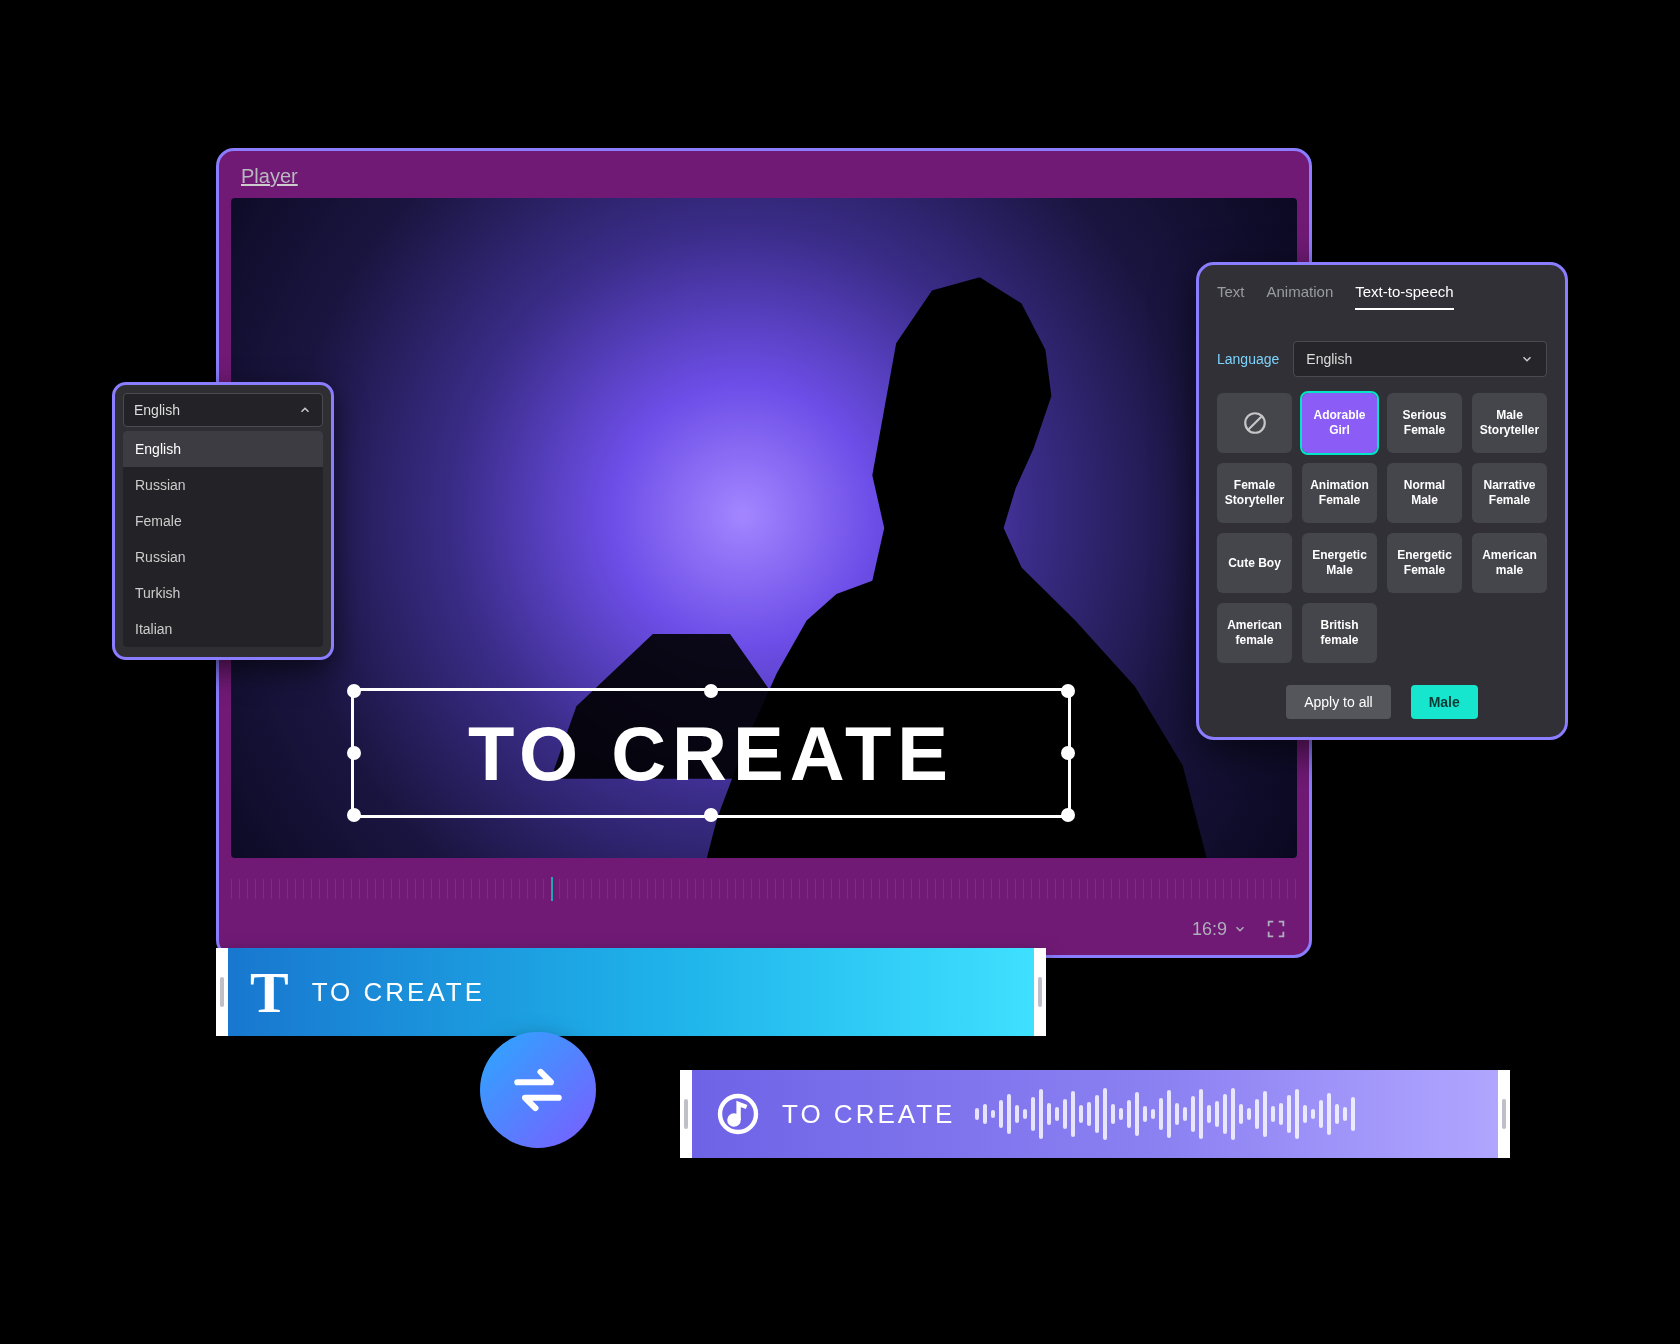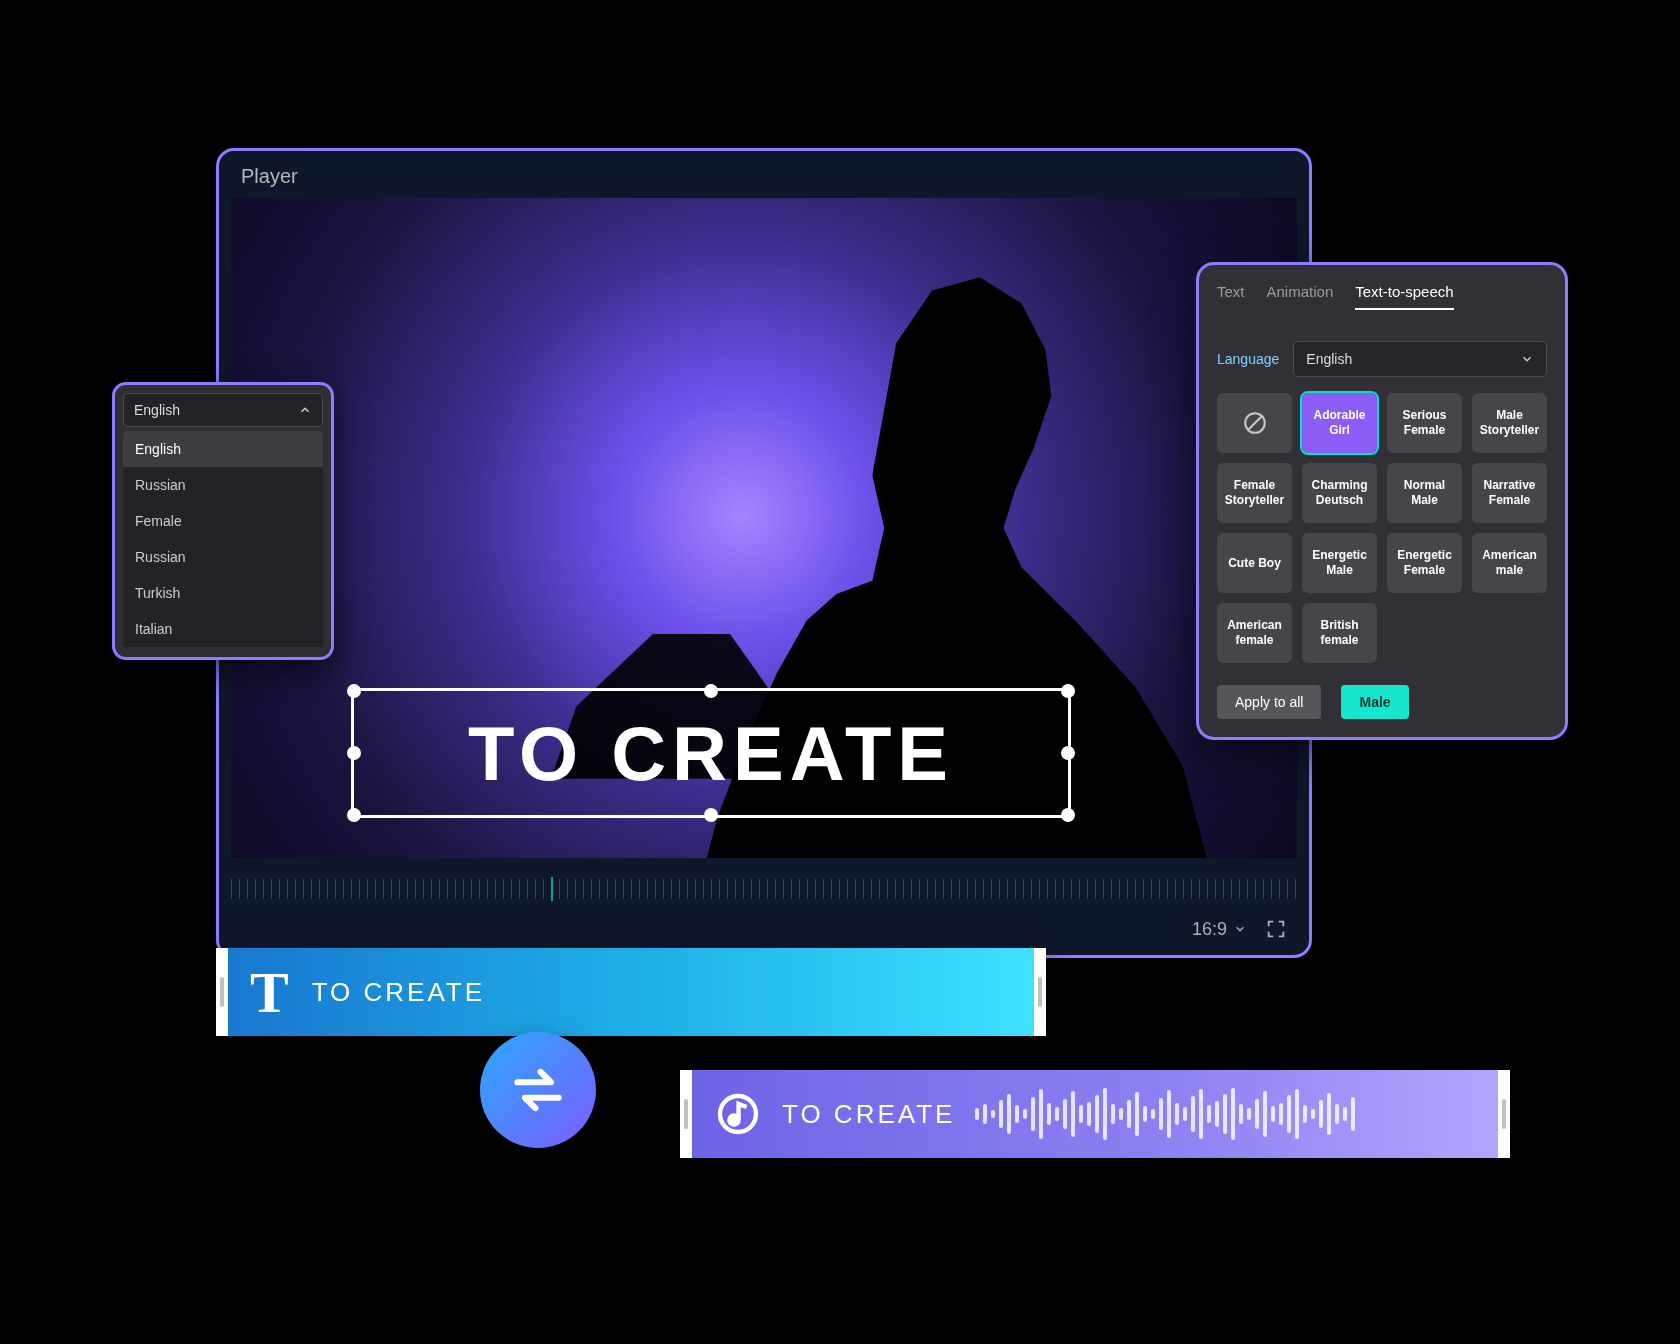--- a/index.html
+++ b/index.html
@@ -12,25 +12,26 @@
     color: #ccc;
     overflow: hidden;
   }
   .stage { position: absolute; inset: 0; }
 
   
   .player {
     position: absolute;
     left: 216px; top: 148px;
     width: 1096px; height: 810px;
-    background: #0f172a;
+    background: #701a75;
     border: 3px solid #8a7dff;
     border-radius: 18px;
     overflow: hidden;
     box-shadow: 0 12px 40px rgba(0,0,0,.6);
+    text-decoration: underline;
   }
   .player-title {
     padding: 14px 22px 10px;
     font-size: 20px;
     color: #b8b8be;
   }
   .video-area {
     position: relative;
     margin: 0 12px;
     height: 660px;
@@ -153,21 +154,21 @@
   }
   .voice {
     background:#45454c; border-radius:6px; height:60px;
     display:flex; align-items:center; justify-content:center; text-align:center;
     font-size:12px; font-weight:700; color:#fff; line-height:1.25;
     padding:4px 6px; cursor:pointer;
   }
   .voice.selected { outline:2px solid #00e6c7; background:#8b5cf6; }
   .voice.none svg { opacity:.85; }
   .tts-actions {
-    display:flex; justify-content:flex-start; gap:20px; margin-top:22px;
+    display:flex; justify-content:center; gap:20px; margin-top:22px;
   }
   .btn {
     border:none; border-radius:4px; padding:9px 18px; font-size:14px; cursor:pointer;
   }
   .btn-secondary { background:#55555c; color:#fff; }
   .btn-primary { background:#17e6cf; color:#083b36; font-weight:600; }
 
   
   .clip {
     position:absolute; height:88px; border-radius:2px; background:#fff;
@@ -293,21 +294,21 @@
       <div class="voice none">
         <svg width="26" height="26" viewBox="0 0 24 24" fill="none" stroke="#ddd" stroke-width="2">
             <circle cx="12" cy="12" r="9"></circle>
             <line x1="5" y1="19" x2="19" y2="5"></line>
           </svg>
       </div>
       <div class="voice selected">Adorable Girl</div>
       <div class="voice">Serious Female</div>
       <div class="voice">Male Storyteller</div>
       <div class="voice">Female Storyteller</div>
-      <div class="voice">Charming Deutsch</div>
+      <div class="voice">Animation Female</div>
       <div class="voice">Normal Male</div>
       <div class="voice">Narrative Female</div>
       <div class="voice">Cute Boy</div>
       <div class="voice">Energetic Male</div>
       <div class="voice">Energetic Female</div>
       <div class="voice">American male</div>
       <div class="voice">American female</div>
       <div class="voice">British female</div>
     </div>
 

